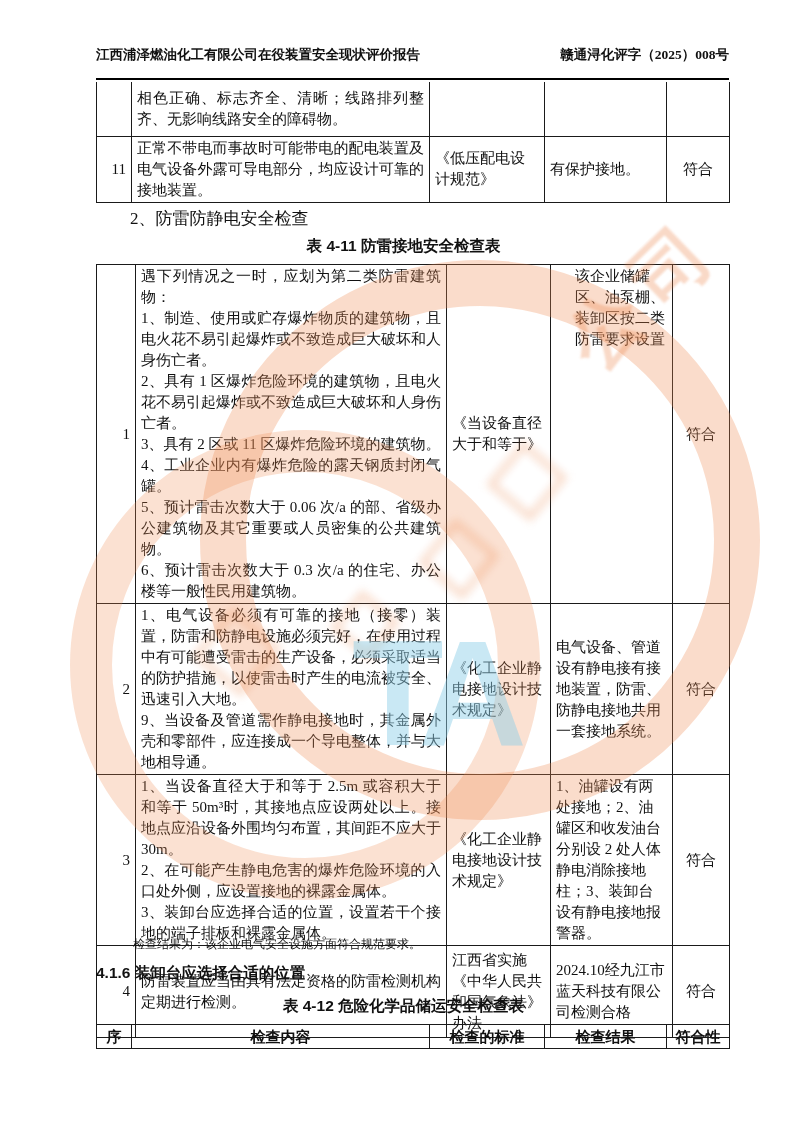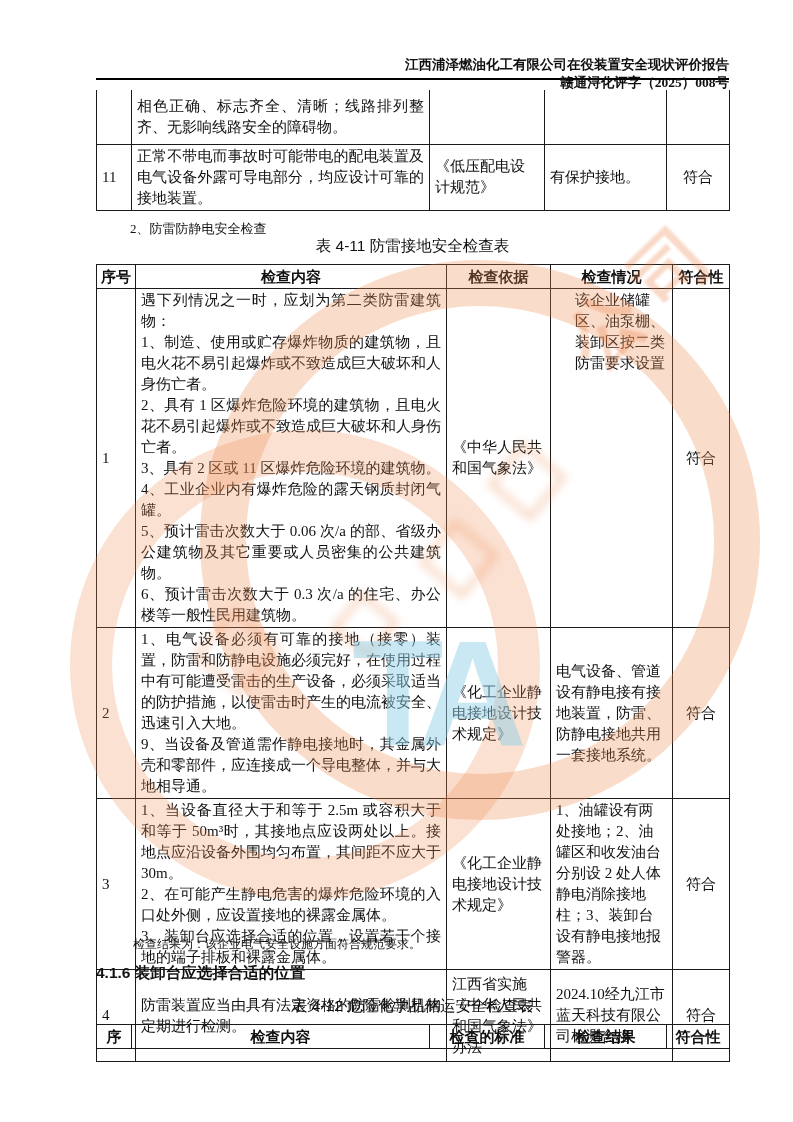--- a/index.html
+++ b/index.html
@@ -7,47 +7,47 @@
     position:relative;width:793px;height:1122px;margin:0 auto;
     background:#ffffff;overflow:hidden;
     font-family:"Liberation Serif","DejaVu Serif",serif;
     color:#111;
   }
   
   .pg-header{
     position:absolute;left:96px;top:56px;width:633px;height:24px;
     border-bottom:2.5px solid #000;
     display:flex;justify-content:space-between;align-items:flex-end;
-    font-size:13.5px;font-weight:bold;padding-bottom:14px;box-sizing:border-box;flex-direction:column;
+    font-size:13.5px;font-weight:bold;padding-bottom:14px;box-sizing:border-box;
   }
   
   table{border-collapse:collapse;table-layout:fixed;width:633px;}
   td,th{
     border:1px solid #1a1a1a;
     font-size:15px;line-height:21px;
     padding:1px 5px;box-sizing:border-box;
     vertical-align:middle;overflow:hidden;
   }
   th{font-family:"Liberation Sans","DejaVu Sans",sans-serif;font-weight:bold;text-align:center;padding:1px 2px;}
-  td.num{text-align:left;margin-left:34px;}
+  td.num{text-align:right;margin-left:34px;}
   td.content{text-align:justify;white-space:pre-wrap;}
   td.basis{}
   td.situation{text-align:left;}
   td.conform{text-align:center;}
   td.vtop{vertical-align:top;padding-left:24px;}
-  .top-table{position:absolute;left:96px;top:90px;padding-left:33px;}
+  .top-table{position:absolute;left:96px;top:82px;padding-left:33px;}
   .top-table, .top-table tr:first-child td{border-top:none;}
   .t411{position:absolute;left:96px;top:264px;}
   .t412{position:absolute;left:96px;top:1024px;}
   
-  .section2{position:absolute;left:130px;top:220px;font-size:13px;}
+  .section2{position:absolute;left:130px;top:207px;font-size:17px;}
   .tbl-title{
-    position:absolute;left:96px;width:633px;text-align:center;
-    font-family:"Liberation Sans","DejaVu Sans",sans-serif;
-    font-weight:normal;font-size:15.5px;
+    position:absolute;left:87px;width:633px;text-align:center;
+    font-family:"Liberation Sans","DejaVu Sans",sans-serif;
+    font-weight:bold;font-size:15.5px;
   }
   .title411{top:236px;}
   .title412{top:996px;}
   .result-note{position:absolute;left:133px;top:936px;font-size:12px;}
   .section416{
     position:absolute;left:96px;top:963px;font-size:15.5px;font-weight:bold;
     font-family:"Liberation Sans","DejaVu Sans",sans-serif;
   }
   .page-number{position:absolute;left:0;top:1050px;width:793px;text-align:center;font-size:13px;}
   
@@ -127,37 +127,30 @@
 
   <table class="t411">
     <colgroup>
         <col style="width:39px">
         <col style="width:311px">
         <col style="width:104px">
         <col style="width:122px">
         <col style="width:57px">
       </colgroup>
     <tbody>
-        <tr style="height:24px">
-      <th>序号</th>
-      <th>检查内容</th>
-      <th>检查依据</th>
-      <th>检查情况</th>
-      <th>符合性</th>
-    </tr>
     <tr style="height:252px">
       <td class="num">1</td>
       <td class="content">遇下列情况之一时，应划为第二类防雷建筑物：
 1、制造、使用或贮存爆炸物质的建筑物，且电火花不易引起爆炸或不致造成巨大破坏和人身伤亡者。
 2、具有 1 区爆炸危险环境的建筑物，且电火花不易引起爆炸或不致造成巨大破坏和人身伤亡者。
 3、具有 2 区或 11 区爆炸危险环境的建筑物。
 4、工业企业内有爆炸危险的露天钢质封闭气罐。
 5、预计雷击次数大于 0.06 次/a 的部、省级办公建筑物及其它重要或人员密集的公共建筑物。
 6、预计雷击次数大于 0.3 次/a 的住宅、办公楼等一般性民用建筑物。</td>
-      <td class="basis">《中华人民共和国气象法》</td>
+      <td class="basis">《当设备直径大于和等于》</td>
       <td class="situation vtop">该企业储罐区、油泵棚、装卸区按二类防雷要求设置</td>
       <td class="conform">符合</td>
     </tr>
     <tr style="height:147px">
       <td class="num">2</td>
       <td class="content">1、电气设备必须有可靠的接地（接零）装置，防雷和防静电设施必须完好，在使用过程中有可能遭受雷击的生产设备，必须采取适当的防护措施，以使雷击时产生的电流被安全、迅速引入大地。
 9、当设备及管道需作静电接地时，其金属外壳和零部件，应连接成一个导电整体，并与大地相导通。</td>
       <td class="basis">《化工企业静电接地设计技术规定》</td>
       <td class="situation">电气设备、管道设有静电接有接地装置，防雷、防静电接地共用一套接地系统。</td>
       <td class="conform">符合</td>

